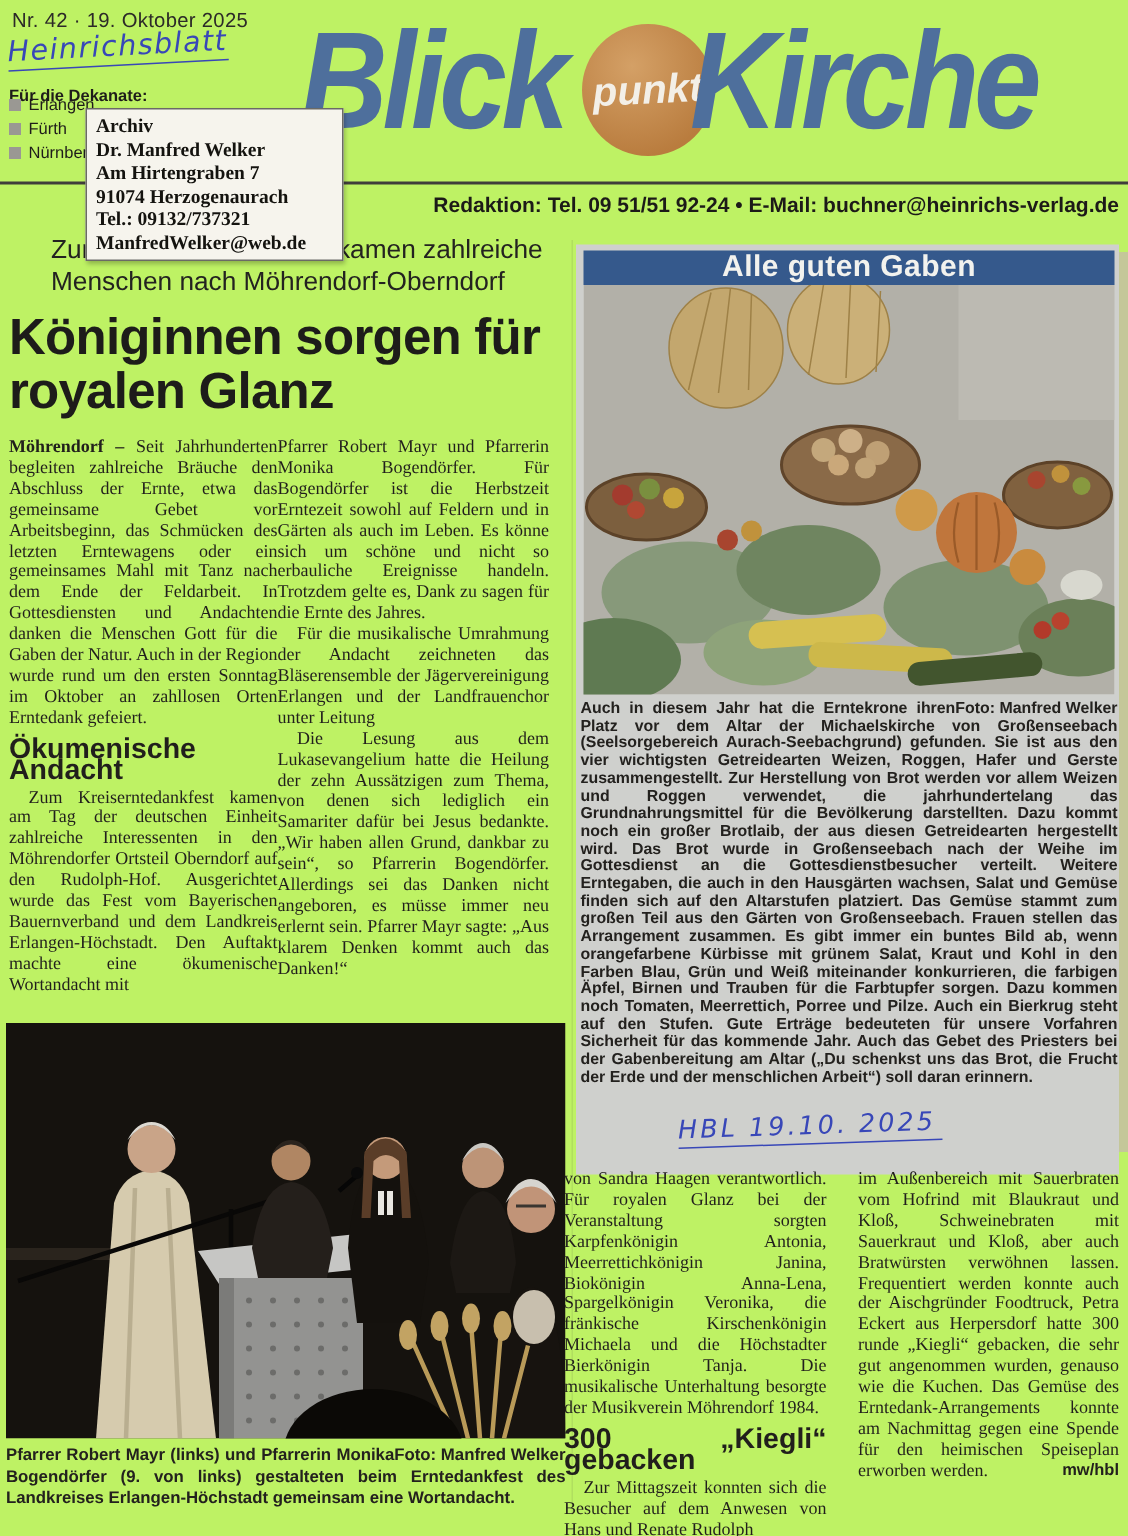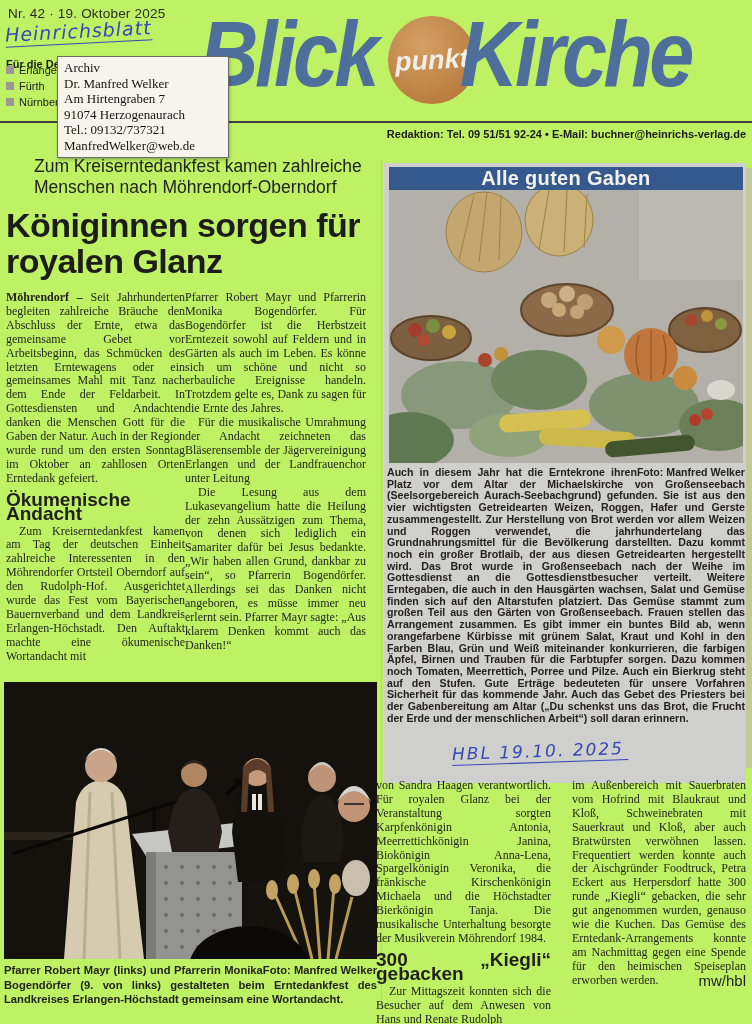--- a/index.html
+++ b/index.html
@@ -11,40 +11,40 @@
   }
   
   .issue-line{position:absolute;left:8px;top:6px;font-size:13.5px;color:#2c2a28;letter-spacing:.2px;}
   .hand{color:#3847b8;font-style:italic;font-family:"DejaVu Sans",sans-serif;}
   .hand-title{position:absolute;left:5px;top:20px;font-size:19px;transform:rotate(-3deg);letter-spacing:1px;border-bottom:1.5px solid #3847b8;padding-bottom:1px;}
   .dekanate-label{position:absolute;left:6px;top:58px;font-size:11px;font-weight:bold;}
   .dekanate{position:absolute;left:6px;top:62px;font-size:11px;}
   .dekanate .row{display:flex;align-items:center;height:16px;}
   .dekanate .sq{width:8px;height:8px;background:#9a9893;margin-right:5px;display:inline-block;}
   .sticker{
-    position:absolute;left:57px;top:56px;width:158px;z-index:6;
+    position:absolute;left:57px;top:72px;width:158px;z-index:6;
     background:#f6f4ed;border:1px solid #6b6a66;box-shadow:1px 2px 3px rgba(0,0,0,.25);
     padding:3px 6px 4px 6px;
-    font-family:"Liberation Serif",serif;font-weight:normal;font-size:13px;line-height:15.5px;color:#14130f;
+    font-family:"Liberation Serif",serif;font-weight:bold;font-size:13px;line-height:15.5px;color:#14130f;
   }
   .masthead-word{
     position:absolute;top:8px;line-height:1;
     font-size:92px;font-weight:800;font-style:italic;letter-spacing:-4px;
     color:#4e6f9c;transform:scaleX(.88);transform-origin:left top;
   }
   .mw-blick{left:200px;z-index:1;}
   .mw-kirche{left:460px;z-index:3;}
   .punkt-circle{
     position:absolute;left:388px;top:16px;width:88px;height:88px;border-radius:50%;
     background:radial-gradient(circle at 38% 32%,#d4a066,#b97c3e 75%);z-index:2;
     display:flex;align-items:center;justify-content:center;
   }
   .punkt-word{color:#f3efe7;font-size:27px;font-weight:800;font-style:italic;transform:rotate(-3deg);letter-spacing:0;}
   .head-rule{position:absolute;left:0;top:121px;width:752px;height:2px;background:#403e3b;z-index:4;}
-  .redaktion{position:absolute;right:6px;top:128px;font-size:11px;font-weight:bold;color:#1c1a18;}
+  .redaktion{position:absolute;right:6px;top:128px;font-size:14px;font-weight:bold;color:#1c1a18;}
   
   .article{position:absolute;left:6px;top:156px;width:372px;}
   .kicker{font-size:17.5px;line-height:21px;color:#232220;margin-left:28px;}
   .headline{font-size:34px;line-height:36px;font-weight:800;letter-spacing:-.5px;color:#1d1c1a;margin-top:9px;}
   .cols{display:flex;margin-top:12px;}
   .col{font-family:"Liberation Serif",serif;font-size:12px;line-height:13.9px;text-align:justify;color:#211f1c;}
   .col-1{width:179px;} .col-2{width:181px;}
   .col p{margin:0;}
   .col p.ind{text-indent:13px;}
   .body-subhead{font-family:"Liberation Sans",sans-serif;font-weight:bold;font-size:19px;margin:7px 0 4px 0;}
@@ -58,21 +58,21 @@
   .caption1 .credit{float:right;font-weight:bold;}
   .hand-note{position:absolute;left:452px;top:741px;font-size:17px;transform:rotate(-2deg);letter-spacing:2px;z-index:8;border-bottom:1.5px solid #3847b8;padding:0 4px 1px 0;}
   
   .photo2{position:absolute;left:4px;top:682px;width:373px;height:277px;}
   .caption2{position:absolute;left:4px;top:963px;width:373px;
     font-size:11.2px;line-height:14.6px;font-weight:bold;text-align:justify;color:#23211e;}
   .caption2 .credit{float:right;}
   
   .cols-bottom{position:absolute;left:376px;top:779px;width:370px;display:flex;gap:21px;}
   .col-3{width:180px;} .col-4{width:179px;}
-  .sig{float:right;font-family:"Liberation Sans",sans-serif;font-weight:normal;font-size:15px;}
+  .sig{float:right;font-family:"Liberation Sans",sans-serif;font-weight:bold;font-size:11px;}
   .scan-strip{position:absolute;right:0;top:168px;width:6px;height:600px;background:#c6bca6;opacity:.8;}
   .col-rule{position:absolute;left:381px;top:160px;width:1px;height:850px;background:rgba(60,58,54,.10);}
 </style>
 </head>
 <body>
 
 <div class="page">
 
   <div class="issue-line">Nr. 42 · 19. Oktober 2025</div>
   <div class="hand hand-title">Heinrichsblatt</div>

